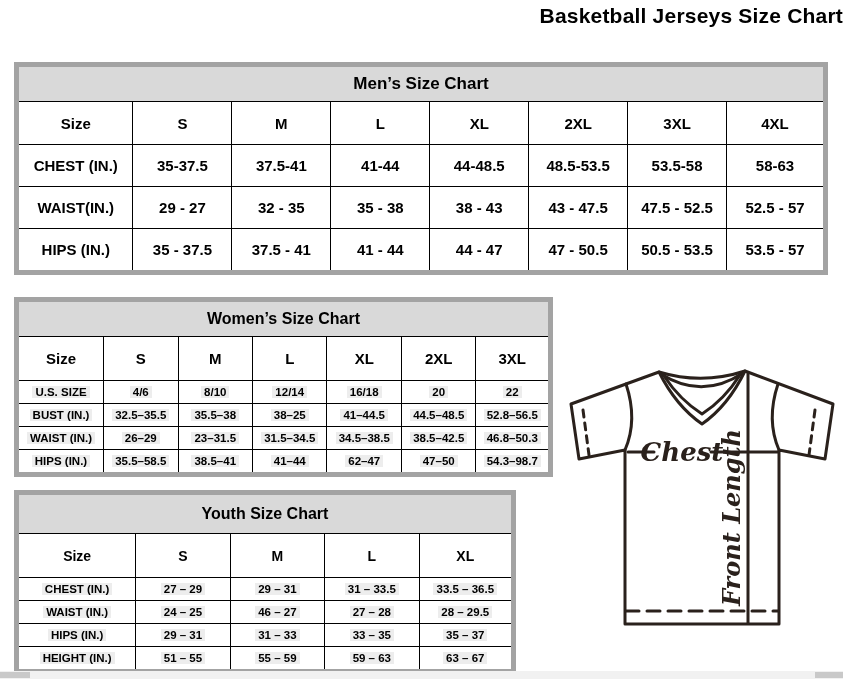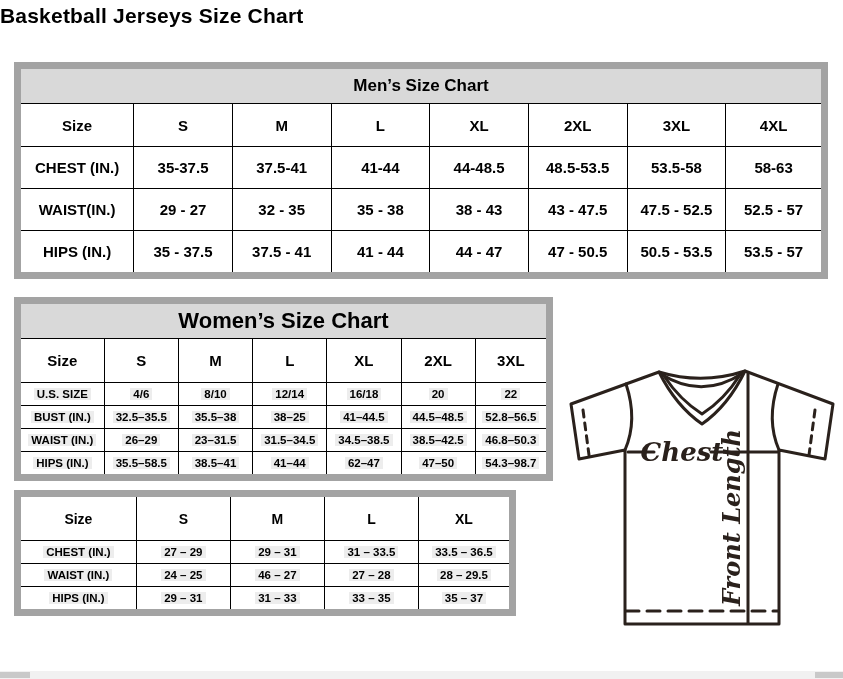--- a/index.html
+++ b/index.html
@@ -1,31 +1,31 @@
 <!DOCTYPE html>
 <html><head>
 <meta charset="utf-8">
 <style>
   html,body{margin:0;padding:0;background:#fff;}
   .page{position:relative;width:843px;height:679px;background:#fff;overflow:hidden;
         font-family:"Liberation Sans",sans-serif;color:#000;}
-  .page-title{position:absolute;top:4px;left:0;width:100%;text-align:left;
+  .page-title{position:absolute;top:4px;left:0;width:100%;text-align:right;
         font-size:21px;font-weight:bold;letter-spacing:.2px;}
 
   table.size-table{position:absolute;border-collapse:collapse;table-layout:fixed;
-        border:7px solid #a3a3a3;text-align:center;font-weight:bold;background:#fff;}
+        border:5px solid #a3a3a3;text-align:center;font-weight:bold;background:#fff;}
   .size-table th,.size-table td{border:1px solid #000;padding:0;vertical-align:middle;overflow:hidden;}
   .size-table tr.band th{background:#d9d9d9;font-size:17px;height:34px;}
 
   #men{left:14px;top:62px;width:814px;}
   #men tr.cols th{height:42px;font-size:15px;}
   #men tr.datarow td{height:41px;font-size:15px;}
 
   #women{left:14px;top:297px;width:539px;}
-  #women tr.band th{font-size:22px;margin-left:28px;}
+  #women tr.band th{font-size:16px;margin-left:28px;}
   #women tr.cols th{height:43px;font-size:15px;}
   #women tr.datarow td{height:22px;font-size:11.5px;margin-top:48px;}
 
   #youth{left:14px;top:490px;width:502px;}
   #youth tr.band th{font-size:16px;height:38px;}
   #youth tr.cols th{height:43px;font-size:14px;}
   #youth tr.datarow td{height:22px;font-size:11.5px;}
 
   table.shaded tr.datarow span{background:#ededed;padding:0 3px;}
 
@@ -166,20 +166,23 @@
 
   <table id="youth" class="size-table shaded">
       <colgroup>
         <col style="width:24%">
         <col>
         <col>
         <col>
         <col>
       </colgroup>
       <tbody>
+        <tr class="band">
+          <th colspan="5">Youth Size Chart</th>
+        </tr>
         <tr class="cols">
           <th>Size</th>
           <th>S</th>
           <th>M</th>
           <th>L</th>
           <th>XL</th>
         </tr>
         <tr class="datarow">
           <td><span>CHEST (IN.)</span></td>
           <td><span>27 – 29</span></td>
@@ -194,20 +197,27 @@
           <td><span>27 – 28</span></td>
           <td><span>28 – 29.5</span></td>
         </tr>
         <tr class="datarow">
           <td><span>HIPS (IN.)</span></td>
           <td><span>29 – 31</span></td>
           <td><span>31 – 33</span></td>
           <td><span>33 – 35</span></td>
           <td><span>35 – 37</span></td>
         </tr>
+        <tr class="datarow">
+          <td><span>HEIGHT (IN.)</span></td>
+          <td><span>51 – 55</span></td>
+          <td><span>55 – 59</span></td>
+          <td><span>59 – 63</span></td>
+          <td><span>63 – 67</span></td>
+        </tr>
       </tbody>
     </table>
 
   <svg class="jersey" width="282" height="272" viewBox="0 0 282 272">
     <g fill="none" stroke="#2a211c" stroke-width="3" stroke-linejoin="round" stroke-linecap="round">
 
       <path fill="#ffffff" d="M101,14 L13,46 L21,101 L67,92 L67,266 L221,266 L221,92 L267,101 L275,46 L187,13
                Q144,27 101,14 Z"></path>
 
       <path d="M103,16 Q144,42 185,15"></path>

